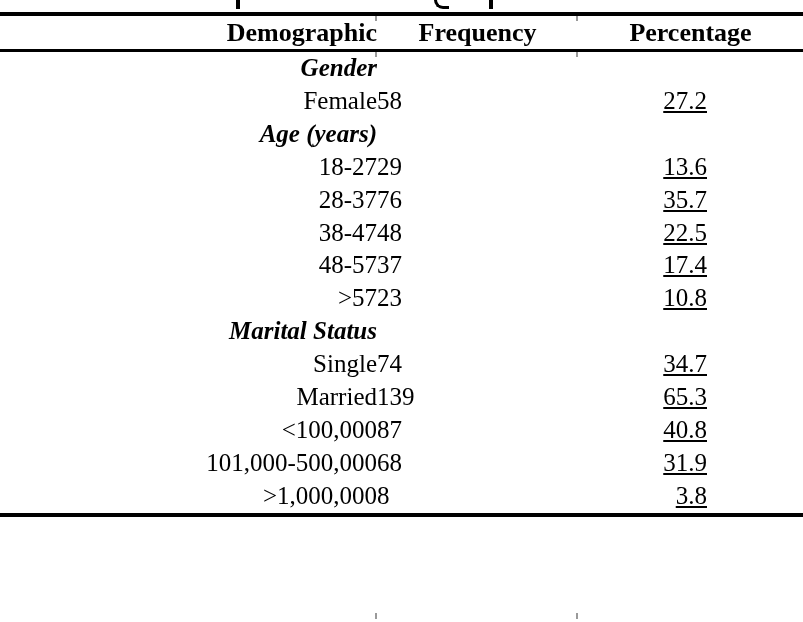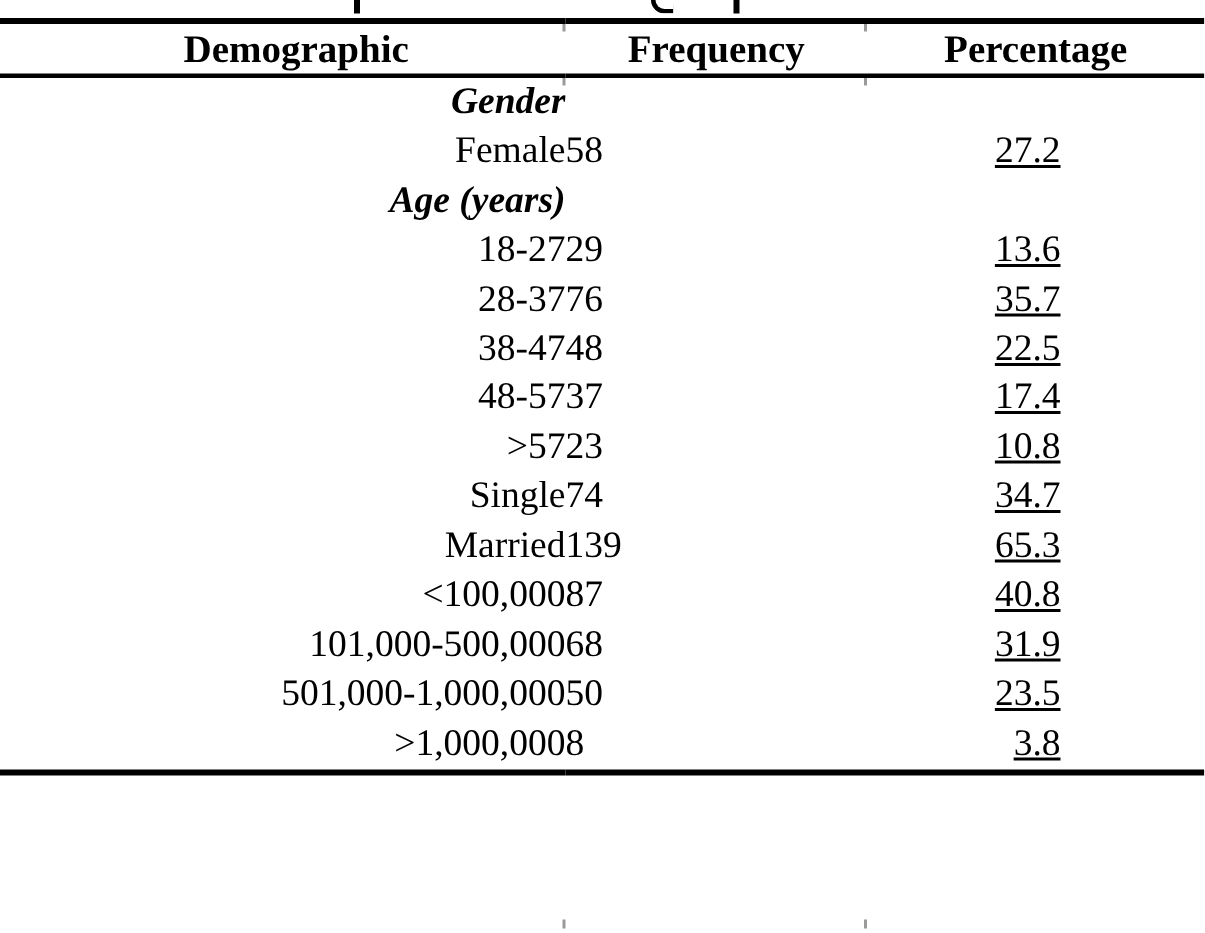--- a/index.html
+++ b/index.html
@@ -61,21 +61,21 @@
   .demo-table th {
     height: 33px;
     line-height: 33px;
     font-size: 26px;
     font-weight: bold;
     border-bottom: 3px solid #000;
     padding: 0;
     white-space: nowrap;
     overflow: hidden;
   }
-  .demo-table th.h-label { text-align: center; padding-left: 18px; }
+  .demo-table th.h-label { text-align: right; padding-left: 18px; }
   .demo-table th.h-freq  { text-align: center; }
   .demo-table th.h-pct   { text-align: center; }
 
   .demo-table td {
     height: 32.9px;
     line-height: 32.9px;
     font-size: 25px;
     padding: 0;
     white-space: nowrap;
     overflow: hidden;
@@ -171,44 +171,44 @@
       <tr>
         <td class="cell-label">48-57</td>
         <td class="cell-freq">37</td>
         <td class="cell-pct">17.4</td>
       </tr>
       <tr>
         <td class="cell-label">&gt;57</td>
         <td class="cell-freq">23</td>
         <td class="cell-pct">10.8</td>
       </tr>
+      <tr class="section-row">
+        <td class="cell-label">Marital Status</td>
+        <td class="cell-freq"></td>
+        <td class="cell-pct"></td>
+      </tr>
       <tr>
         <td class="cell-label">Single</td>
         <td class="cell-freq">74</td>
         <td class="cell-pct">34.7</td>
       </tr>
       <tr>
         <td class="cell-label">Married</td>
         <td class="cell-freq">139</td>
         <td class="cell-pct">65.3</td>
       </tr>
       <tr>
         <td class="cell-label">&lt;100,000</td>
         <td class="cell-freq">87</td>
         <td class="cell-pct">40.8</td>
       </tr>
       <tr>
         <td class="cell-label">101,000-500,000</td>
         <td class="cell-freq">68</td>
         <td class="cell-pct">31.9</td>
-      </tr>
-      <tr>
-        <td class="cell-label">501,000-1,000,000</td>
-        <td class="cell-freq">50</td>
-        <td class="cell-pct">23.5</td>
       </tr>
       <tr class="last-row">
         <td class="cell-label">&gt;1,000,000</td>
         <td class="cell-freq">8</td>
         <td class="cell-pct">3.8</td>
       </tr>
     </tbody>
   </table>
 </div>
 

